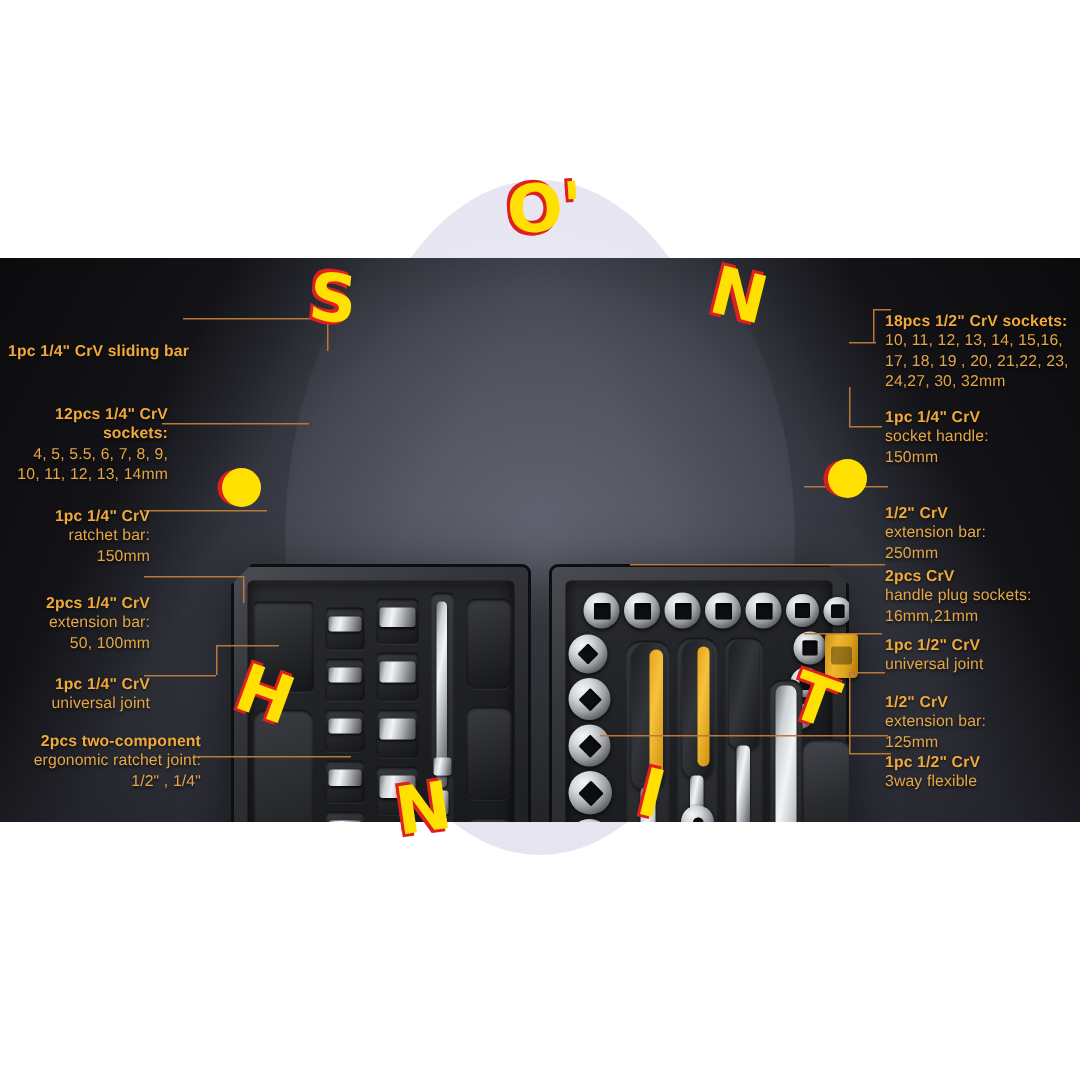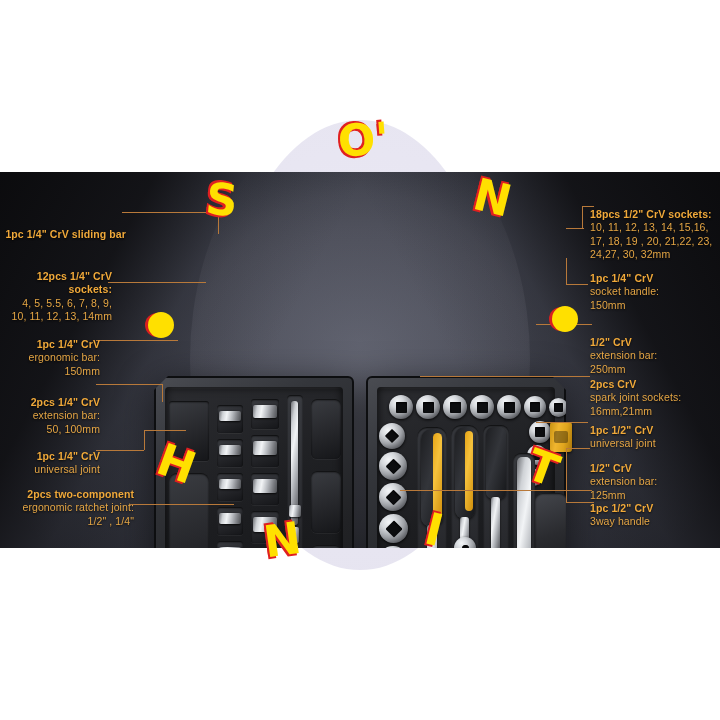--- a/index.html
+++ b/index.html
@@ -324,21 +324,21 @@
       <div class="label l" style="top: 228px; right: 594px;">
         <div>1pc 1/4" CrV sliding bar</div>
       </div>
       <div class="label l" style="top: 270px; right: 608px;">
         <div>12pcs 1/4" CrV sockets:</div>
         <div class="sub">4, 5, 5.5, 6, 7, 8, 9,</div>
         <div class="sub">10, 11, 12, 13, 14mm</div>
       </div>
       <div class="label l" style="top: 338px; right: 620px;">
         <div>1pc 1/4" CrV</div>
-        <div class="sub">ergonomic bar:</div>
+        <div class="sub">ratchet bar:</div>
         <div class="sub">150mm</div>
       </div>
       <div class="label l" style="top: 396px; right: 620px;">
         <div>2pcs 1/4" CrV</div>
         <div class="sub">extension bar:</div>
         <div class="sub">50, 100mm</div>
       </div>
       <div class="label l" style="top: 450px; right: 620px;">
         <div>1pc 1/4" CrV</div>
         <div class="sub">universal joint</div>
@@ -361,31 +361,31 @@
         <div class="sub">socket handle:</div>
         <div class="sub">150mm</div>
       </div>
       <div class="label r" style="top: 336px; left: 590px;">
         <div>1/2" CrV</div>
         <div class="sub">extension bar:</div>
         <div class="sub">250mm</div>
       </div>
       <div class="label r" style="top: 378px; left: 590px;">
         <div>2pcs CrV</div>
-        <div class="sub">spark joint sockets:</div>
+        <div class="sub">handle plug sockets:</div>
         <div class="sub">16mm,21mm</div>
       </div>
       <div class="label r" style="top: 424px; left: 590px;">
         <div>1pc 1/2" CrV</div>
         <div class="sub">universal joint</div>
       </div>
       <div class="label r" style="top: 462px; left: 590px;">
         <div>1/2" CrV</div>
         <div class="sub">extension bar:</div>
         <div class="sub">125mm</div>
       </div>
       <div class="label r" style="top: 502px; left: 590px;">
         <div>1pc 1/2" CrV</div>
-        <div class="sub">3way handle</div>
+        <div class="sub">3way flexible</div>
       </div>
     </div>
 
 </div>
 
 </body></html>

